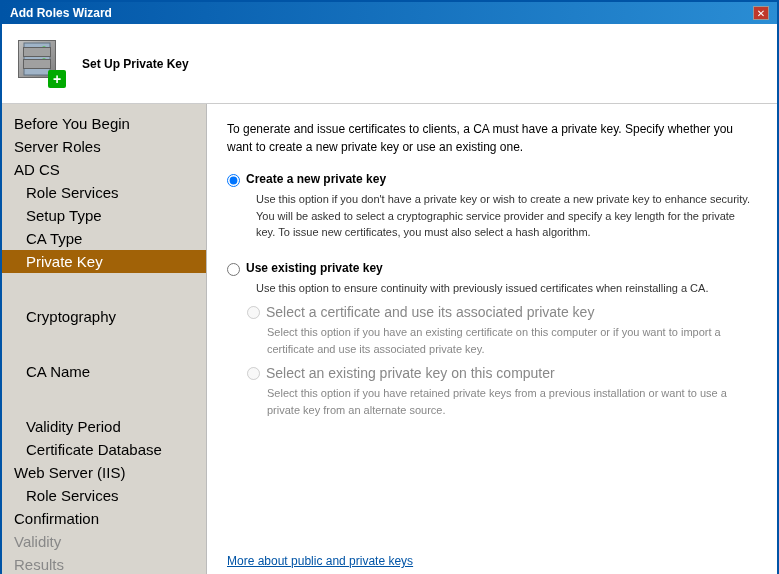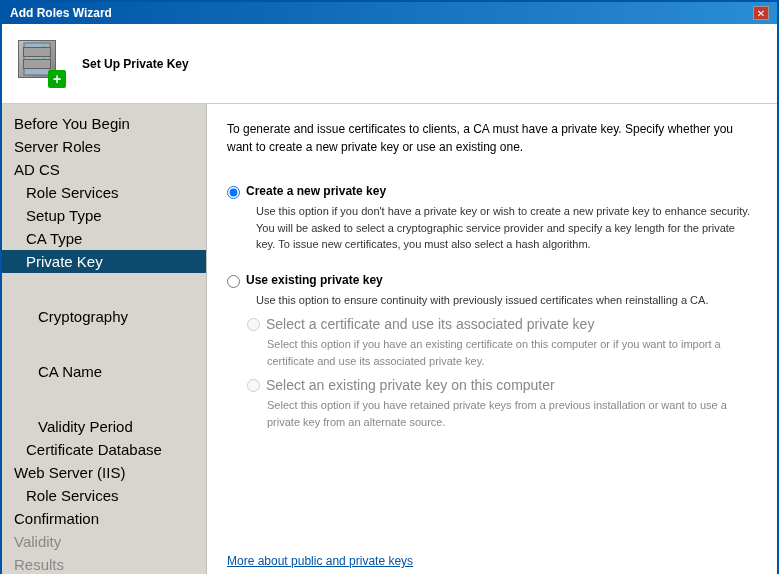--- a/index.html
+++ b/index.html
@@ -122,44 +122,44 @@
       padding: 8px 0;
     }
     .sidebar-item {
       padding: 3px 12px;
       color: #000;
       cursor: pointer;
       font-size: 15px;
       white-space: nowrap;
     }
     .sidebar-item.selected {
-      background: #0c4a6e;
+      background: #a16207;
       color: white;
     }
     .sidebar-item.sub {
       padding-left: 24px;
     }
     .sidebar-item.sub2 {
-      padding-left: 36px;
+      padding-left: 24px;
       margin-top: 32px;
     }
     .sidebar-item.disabled {
       color: #888;
     }
     .main-content {
       flex: 1;
       padding: 16px 20px;
       background: white;
       display: flex;
       flex-direction: column;
     }
     .intro-text {
       font-size: 12px;
       color: #000;
-      margin-bottom: 28px;
+      margin-bottom: 16px;
       line-height: 1.5;
     }
     .option-group {
       margin-bottom: 12px;
     }
     .radio-row {
       display: flex;
       align-items: flex-start;
       margin-bottom: 4px;
     }

